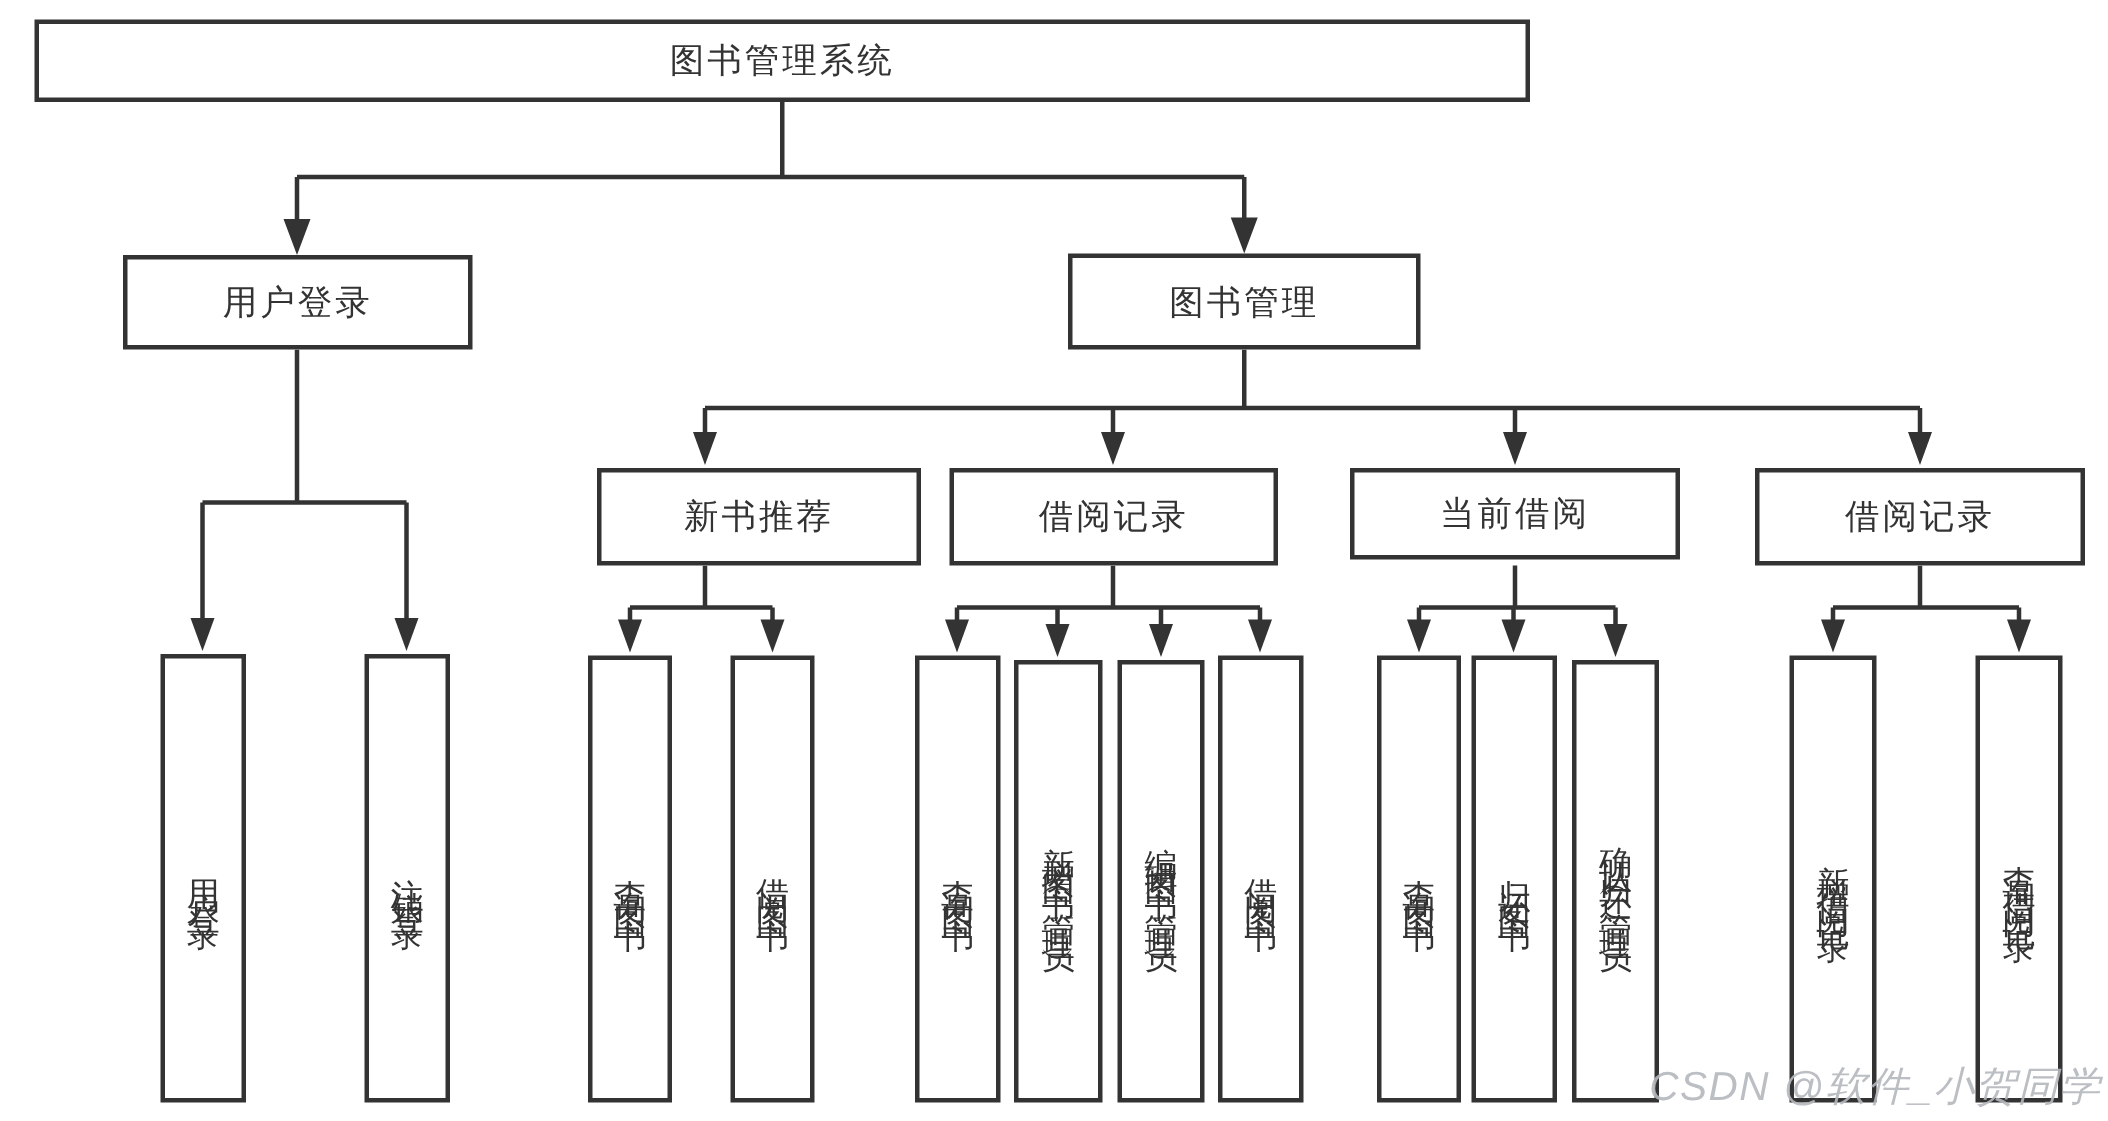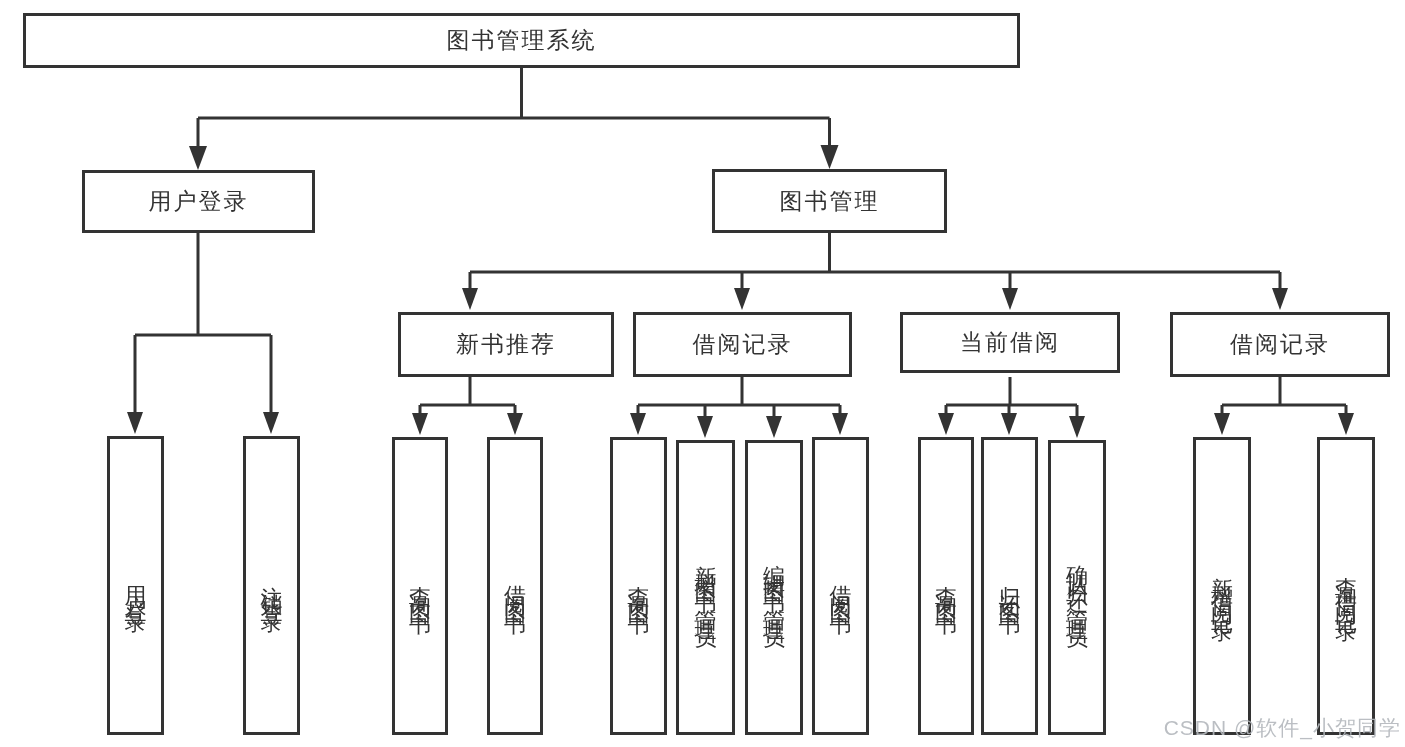--- a/index.html
+++ b/index.html
@@ -41,26 +41,27 @@
     font-size: 22px;
     letter-spacing: 9px;
     writing-mode: vertical-rl;
     text-orientation: mixed;
     line-height: 1;
   }
   .watermark {
     position: absolute;
     right: 4px;
     bottom: 5px;
-    font-size: 21px;
+    font-size: 27px;
     letter-spacing: 1px;
     white-space: nowrap;
     z-index: 5;
     opacity: 0.9;
     pointer-events: none;
+    font-style: italic;
   }
 </style>
 </head>
 <body>
 
 <div id="canvas">
 
   <svg id="connectors" viewBox="0 0 1405 747" xmlns="http://www.w3.org/2000/svg">
     <g stroke="#333333" stroke-width="3" fill="none">
 

